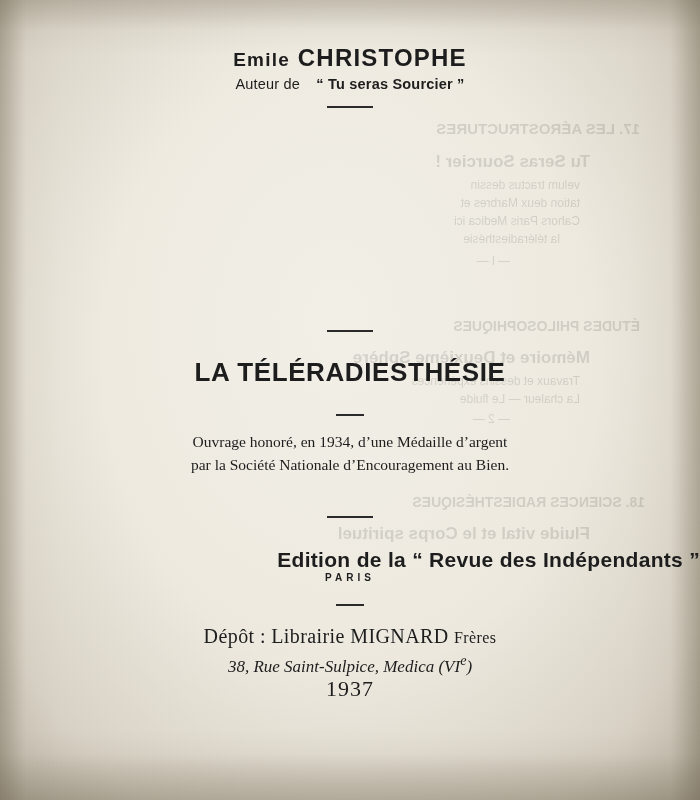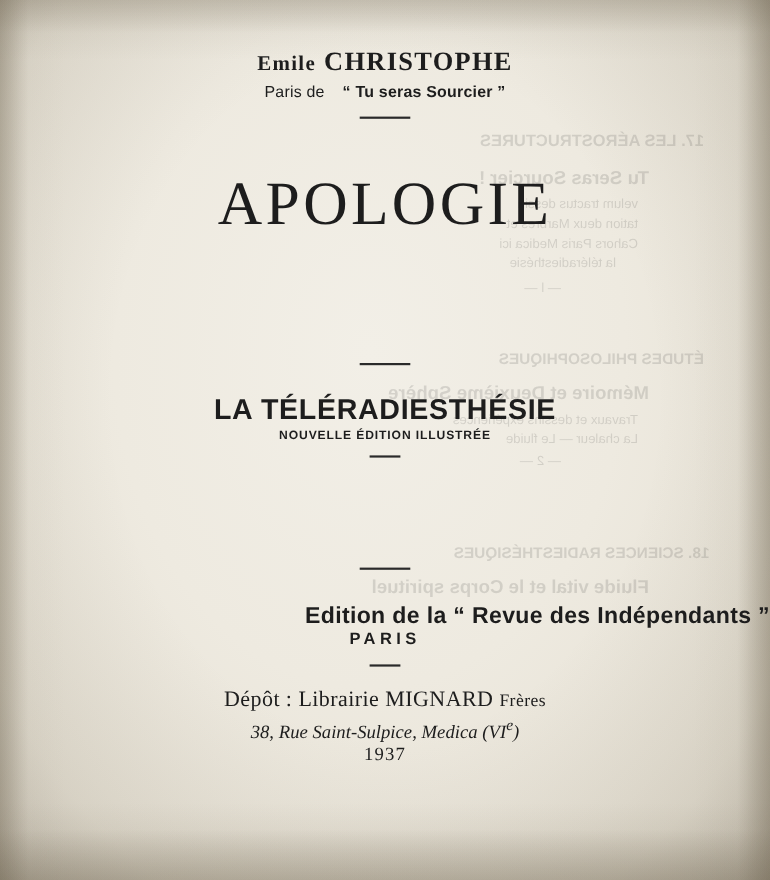--- a/index.html
+++ b/index.html
@@ -59,21 +59,21 @@
     width: 700px;
     height: 800px;
     color: #1d1d1d;
     text-align: center;
   }
   .author {
     position: absolute;
     top: 44px;
     left: 0;
     right: 0;
-    font-family: Liberation Serif, serif;
+    font-family: Liberation Sans, sans-serif;
     font-size: 24px;
     letter-spacing: 1.2px;
     font-weight: bold;
   }
   .author .small-caps {
     font-size: 19px;
   }
   .subauthor {
     position: absolute;
     top: 76px;
@@ -167,21 +167,21 @@
     letter-spacing: 0.3px;
     text-align: right;
   }
   .city {
     position: absolute;
     top: 572px;
     left: 0;
     right: 0;
     font-family: "Liberation Sans", sans-serif;
     font-weight: bold;
-    font-size: 15px;
+    font-size: 10px;
     letter-spacing: 4px;
   }
   .depot {
     position: absolute;
     top: 625px;
     left: 0;
     right: 0;
     font-family: "Liberation Serif", serif;
     font-size: 20px;
     letter-spacing: 0.4px;
@@ -198,21 +198,21 @@
     font-family: "Liberation Serif", serif;
     font-style: italic;
     font-size: 17px;
   }
   .year {
     position: absolute;
     top: 676px;
     left: 0;
     right: 0;
     font-family: "Liberation Serif", serif;
-    font-size: 17px;
+    font-size: 22px;
     letter-spacing: 1px;
   }
   
   .edge-left {
     position: absolute;
     top: 0; bottom: 0; left: 0;
     width: 26px;
     background: linear-gradient(90deg, rgba(120,110,90,0.35), rgba(120,110,90,0));
     pointer-events: none;
   }
@@ -263,41 +263,43 @@
   </div>
 
   <div class="content">
 
     <div class="author">
       <span class="small-caps">Emile</span>
       <span>CHRISTOPHE</span>
     </div>
 
     <div class="subauthor">
-      <span>Paris de</span>
+      <span>Auteur de</span>
       <b>“ Tu seras Sourcier ”</b>
     </div>
 
     <div class="rule-wrap" style="top:106px;">
       <span class="rule" style="width:46px;"></span>
     </div>
 
-    <div class="title1">APOLOGIE</div>
 
     <div class="rule-wrap" style="top:330px;">
       <span class="rule" style="width:46px;"></span>
     </div>
 
     <div class="subtitle">LA TÉLÉRADIESTHÉSIE</div>
-    <div class="edition-note">NOUVELLE ÉDITION ILLUSTRÉE</div>
 
     <div class="rule-wrap" style="top:414px;">
       <span class="rule" style="width:28px; height:1.5px;"></span>
     </div>
 
+    <div class="honor">
+      <div>Ouvrage honoré, en 1934, d’une Médaille d’argent</div>
+      <div>par la Société Nationale d’Encouragement au Bien.</div>
+    </div>
 
     <div class="rule-wrap" style="top:516px;">
       <span class="rule" style="width:46px;"></span>
     </div>
 
     <div class="publisher">Edition de la “ Revue des Indépendants ”</div>
     <div class="city">PARIS</div>
 
     <div class="rule-wrap" style="top:604px;">
       <span class="rule" style="width:28px; height:1.5px;"></span>

